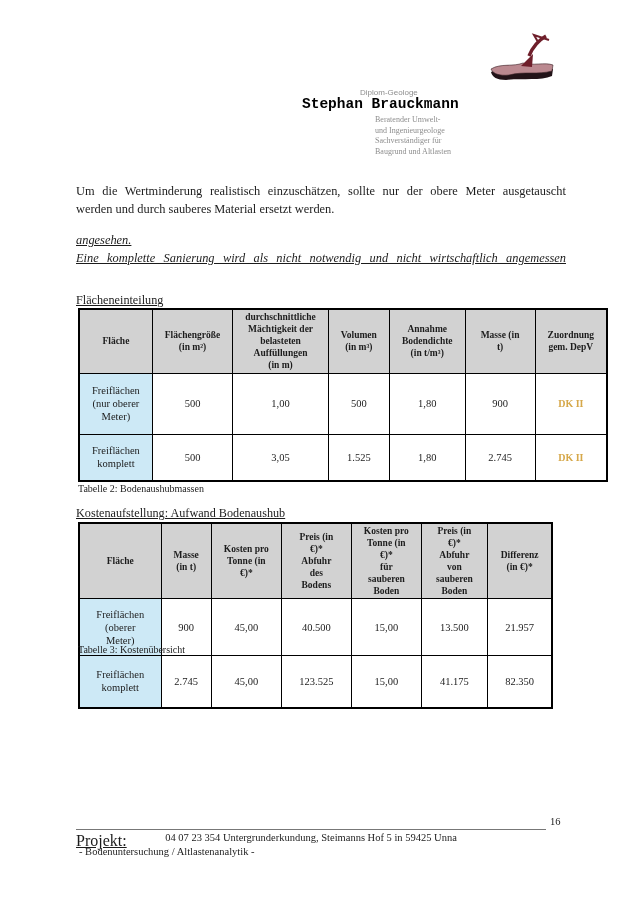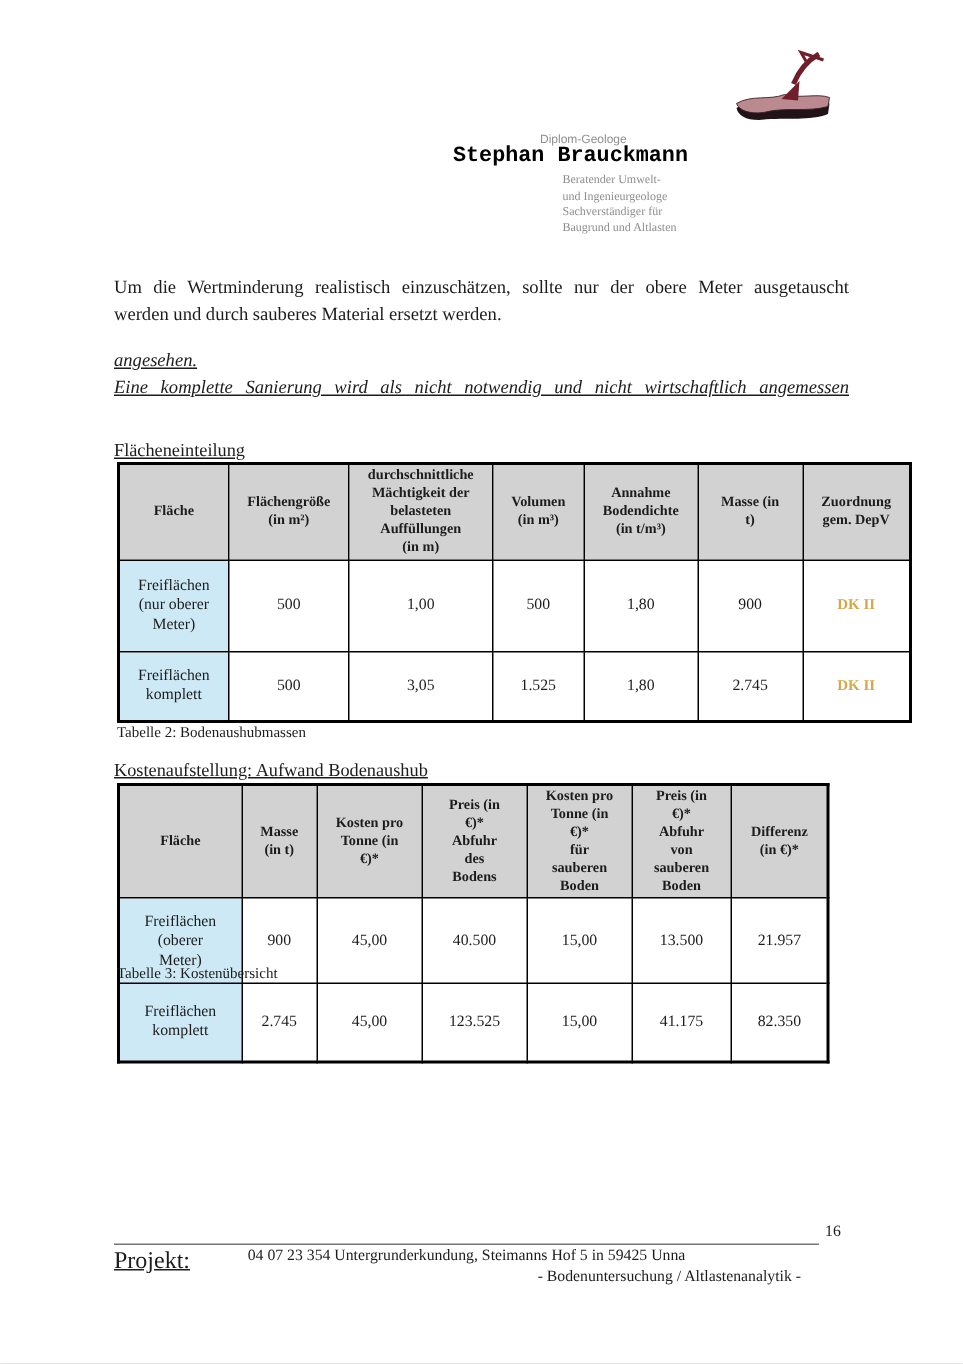--- a/index.html
+++ b/index.html
@@ -37,21 +37,21 @@
   td.rowlabel{background:var(--rowbg,#cde9f6);}
   td.depv{color:var(--depv,#d6a84a);font-weight:700;font-size:10px;margin-top:20px;}
   .caption{position:absolute;left:78px;font-size:10px;}
   .caption-1{top:483px;}
   .caption-2{top:644px;}
   
   .footer-rule{position:absolute;left:76px;top:829px;width:470px;height:0;border-top:1px solid #777;}
   .page-number{position:absolute;left:550px;top:816px;width:30px;font-size:10.5px;}
   .footer-project-label{position:absolute;left:76px;top:832px;font-size:16px;text-decoration:underline;}
   .footer-line1{position:absolute;left:76px;top:832px;width:470px;text-align:center;font-size:10.5px;}
-  .footer-line2{position:absolute;left:64px;top:846px;width:470px;text-align:right;font-size:10.5px;}
+  .footer-line2{position:absolute;left:79px;top:846px;width:470px;text-align:left;font-size:10.5px;}
 </style>
 </head>
 <body>
 
 <div class="page">
 
   <div class="logo-wrap">
     <svg width="68" height="52" viewBox="0 0 68 52" aria-hidden="true">
 
       <path d="M3,39 C11,34 22,38 32,35 C44,38 56,33 65,36 L64,43

